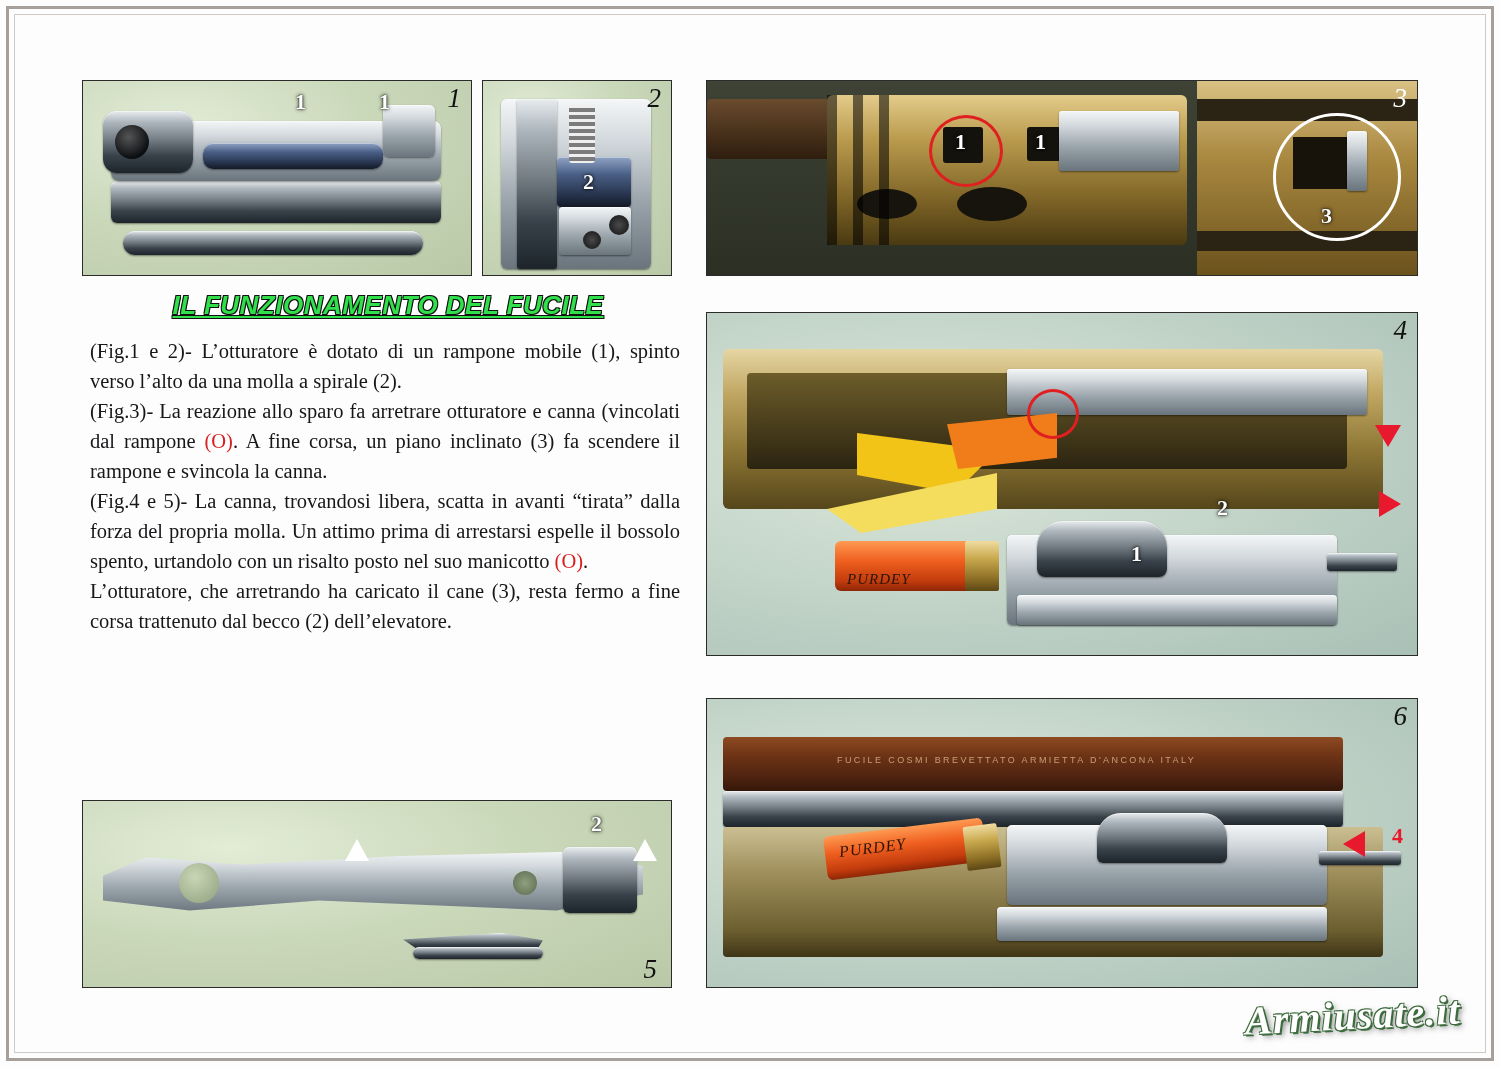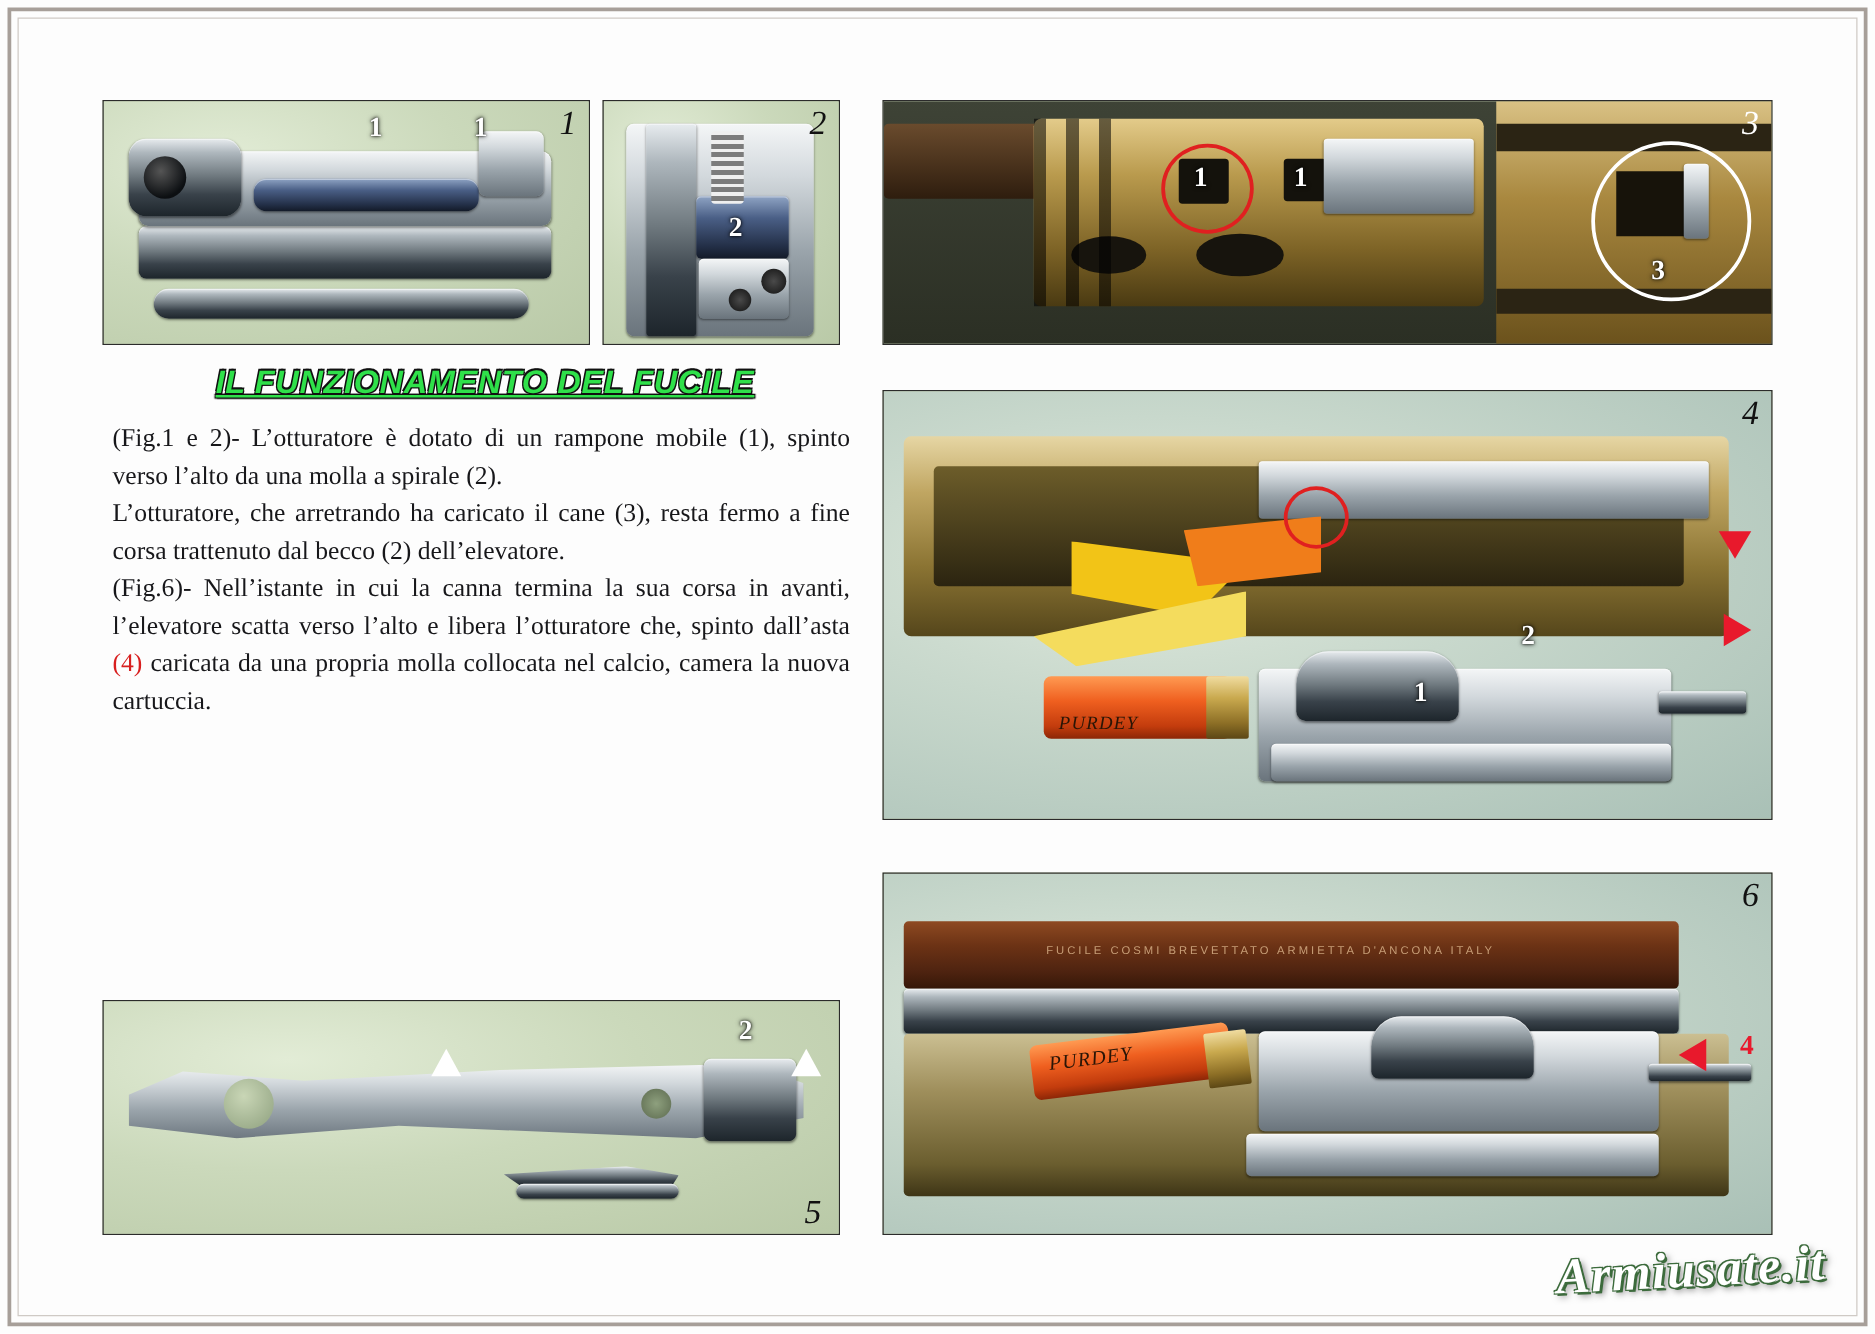--- a/index.html
+++ b/index.html
@@ -312,19 +312,20 @@
 
     <div class="arrow-white" style="left:550px; top:38px;"></div>
     <div class="lbl" style="left:508px; top:10px;">2</div>
     <div class="num br">5</div>
   </div>
 
   <div class="title">IL FUNZIONAMENTO DEL FUCILE</div>
 
   <div class="body-text">
     <p>(Fig.1 e 2)- L’otturatore è dotato di un rampone mobile (1), spinto verso l’alto da una molla a spirale (2).</p>
+    <p>(Fig.3)- La reazione allo sparo fa arretrare otturatore e canna (vincolati dal rampone <span class="red">(O)</span>.  A fine corsa, un piano inclinato (3) fa scendere il rampone e svincola la canna.</p>
+    <p>(Fig.4 e 5)- La canna, trovandosi libera, scatta in avanti “tirata” dalla forza del propria molla. Un attimo prima di arrestarsi espelle il bossolo spento, urtandolo con un risalto posto nel suo manicotto <span class="red">(O)</span>.</p>
     <p>L’otturatore, che arretrando ha caricato il cane (3),  resta fermo a fine corsa trattenuto dal becco (2) dell’elevatore.</p>
-    <p>(Fig.6)- Nell’istante in cui la canna termina la sua corsa in avanti, l’elevatore scatta verso l’alto e libera l’otturatore che, spinto dall’asta <span class="red">(4)</span> caricata da una propria molla collocata nel calcio, camera la nuova cartuccia.</p>
   </div>
 
   <div class="watermark">Armiusate.it</div>
 
 </div>
 
 </body></html>

